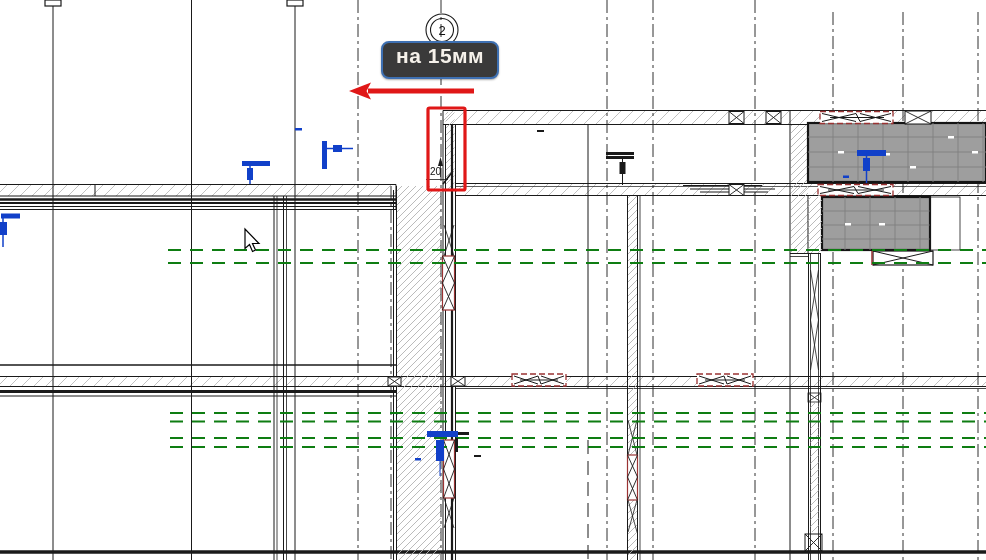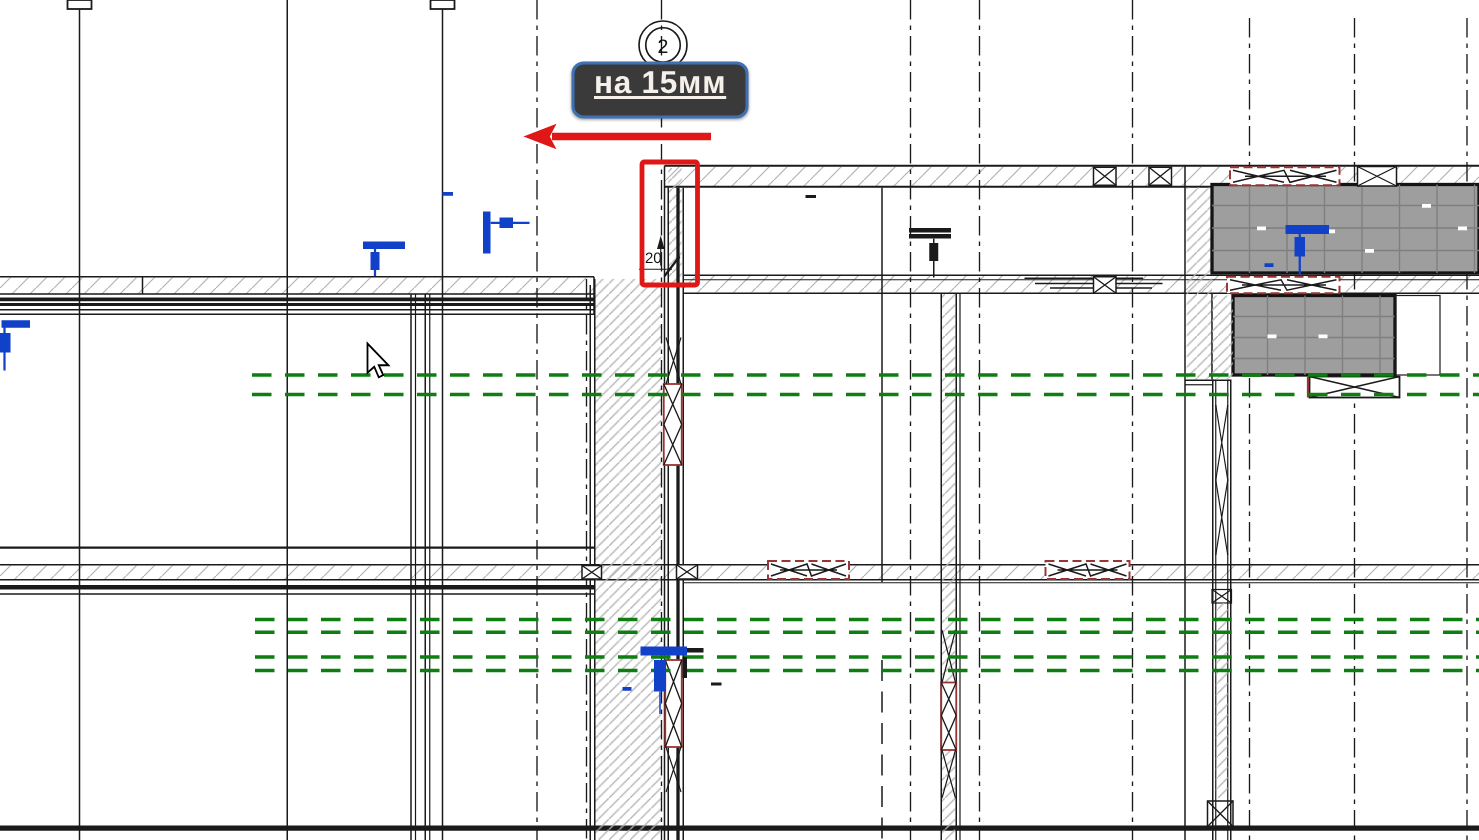--- a/index.html
+++ b/index.html
@@ -17,21 +17,21 @@
   .redf{fill:var(--selection-red);stroke:none;}
   .brs{stroke:var(--beam-red);}
   .slabf{fill:var(--slab-gray);stroke:#141414;}
   .sgrid{stroke:var(--slab-grid);fill:none;stroke-width:0.9;}
   .whitef{fill:#ffffff;}
   .htch{stroke:var(--hatch);}
   .tooltip{position:absolute;left:381px;top:41px;height:32px;line-height:32px;
      background:var(--tooltip-bg);border:2px solid var(--tooltip-border);
      color:var(--tooltip-text);border-radius:8px;padding:1px 13px 1px 13px;
      font:bold 21px "Liberation Sans",sans-serif;letter-spacing:.5px;white-space:nowrap;
-     box-shadow:0 1px 2px rgba(0,0,0,.35);z-index:5;text-decoration:underline;}
+     box-shadow:0 1px 2px rgba(0,0,0,.35);z-index:5;}
 </style>
 </head>
 <body>
 
 <div id="stage">
 <svg width="986" height="560" viewBox="0 0 986 560">
   <defs>
     <pattern id="pw" width="7" height="7" patternUnits="userSpaceOnUse">
       <path class="htch" d="M0,7 L7,0" stroke-width="0.9"></path>
     </pattern>

